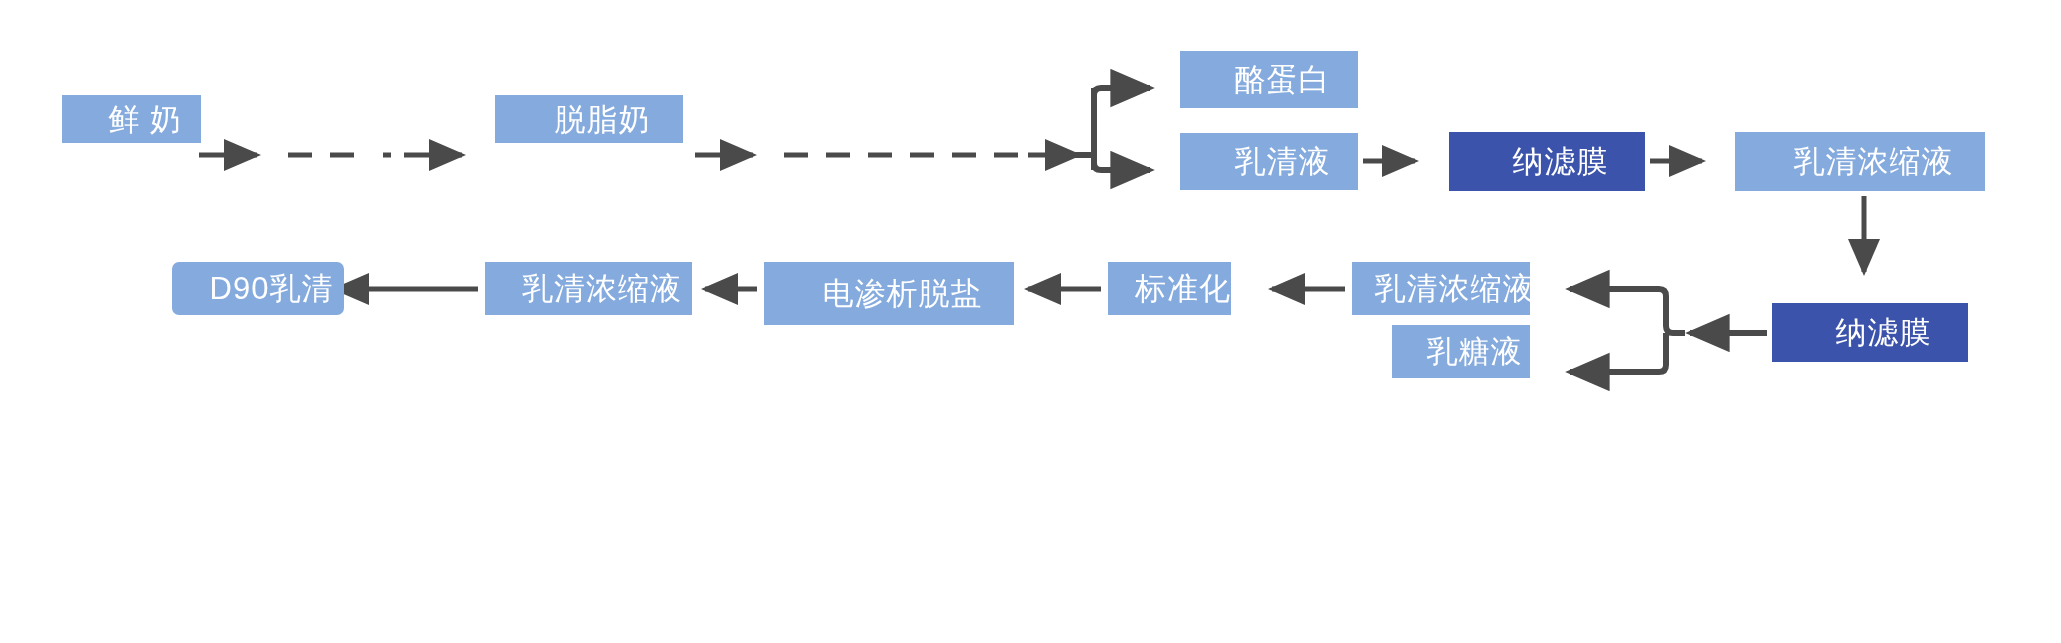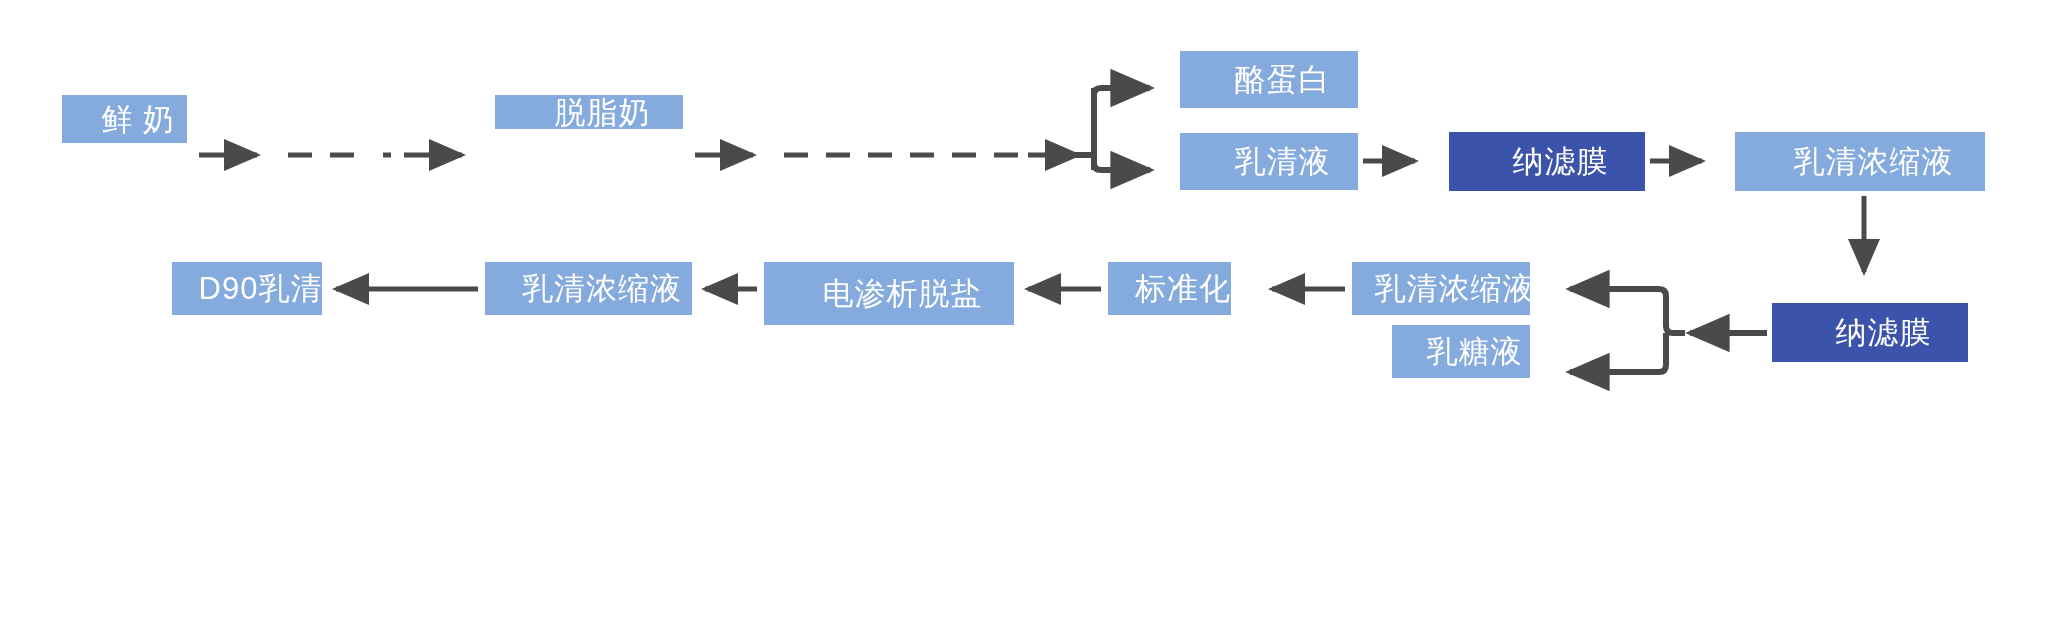--- a/index.html
+++ b/index.html
@@ -66,27 +66,27 @@
       <path class="ln-thick" d="M1685,333 L1673,333 Q1666,333 1666,326 L1666,296 Q1666,289 1659,289 L1570,289" marker-end="url(#ah)"></path>
       <path class="ln-thick" d="M1666,333 L1666,365 Q1666,372 1659,372 L1570,372" marker-end="url(#ah)"></path>
     </g>
 
     <line class="ln" x1="1345" y1="289" x2="1272" y2="289" marker-end="url(#ah)"></line>
     <line class="ln" x1="1101" y1="289" x2="1028" y2="289" marker-end="url(#ah)"></line>
     <line class="ln" x1="757" y1="289" x2="705" y2="289" marker-end="url(#ah)"></line>
     <line class="ln" x1="478" y1="289" x2="336" y2="289" marker-end="url(#ah)"></line>
   </svg>
 
-  <div class="node light" style="left:62px;top:95px;width:125px;height:48px;">鲜 奶</div>
-  <div class="node light" style="left:495px;top:95px;width:188px;height:34px;">脱脂奶</div>
+  <div class="node light" style="left:62px;top:95px;width:139px;height:48px;">鲜 奶</div>
+  <div class="node light" style="left:495px;top:95px;width:188px;height:48px;">脱脂奶</div>
   <div class="node light" style="left:1180px;top:51px;width:178px;height:57px;">酪蛋白</div>
   <div class="node light" style="left:1180px;top:133px;width:178px;height:57px;">乳清液</div>
   <div class="node dark" style="left:1449px;top:132px;width:196px;height:59px;">纳滤膜</div>
   <div class="node light" style="left:1735px;top:132px;width:250px;height:59px;">乳清浓缩液</div>
   <div class="node dark" style="left:1772px;top:303px;width:196px;height:59px;">纳滤膜</div>
   <div class="node light" style="left:1352px;top:262px;width:178px;height:53px;">乳清浓缩液</div>
   <div class="node light" style="left:1392px;top:325px;width:138px;height:53px;">乳糖液</div>
   <div class="node light" style="left:1108px;top:262px;width:123px;height:53px;">标准化</div>
   <div class="node light" style="left:764px;top:262px;width:250px;height:63px;">电渗析脱盐</div>
   <div class="node light" style="left:485px;top:262px;width:207px;height:53px;">乳清浓缩液</div>
-  <div class="node light" style="left:172px;top:262px;width:150px;height:53px;">D90乳清</div>
+  <div class="node light" style="left:172px;top:262px;width:172px;height:53px;border-radius:7px;">D90乳清</div>
 
 </div>
 
 </body></html>

